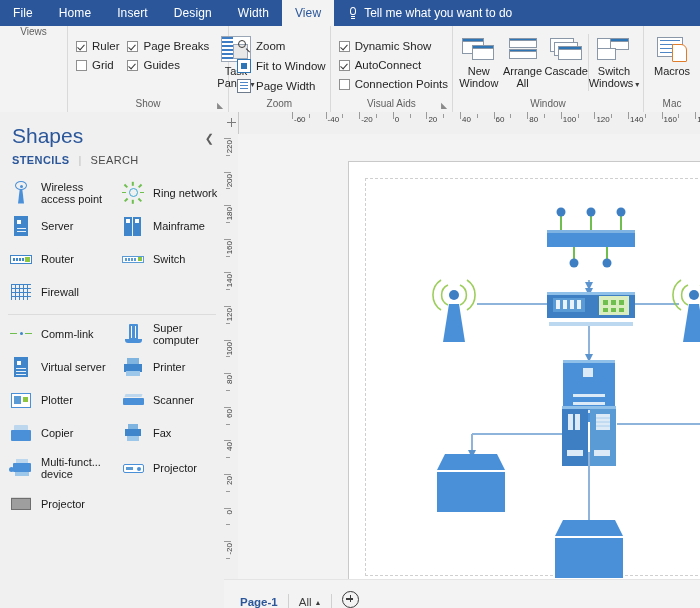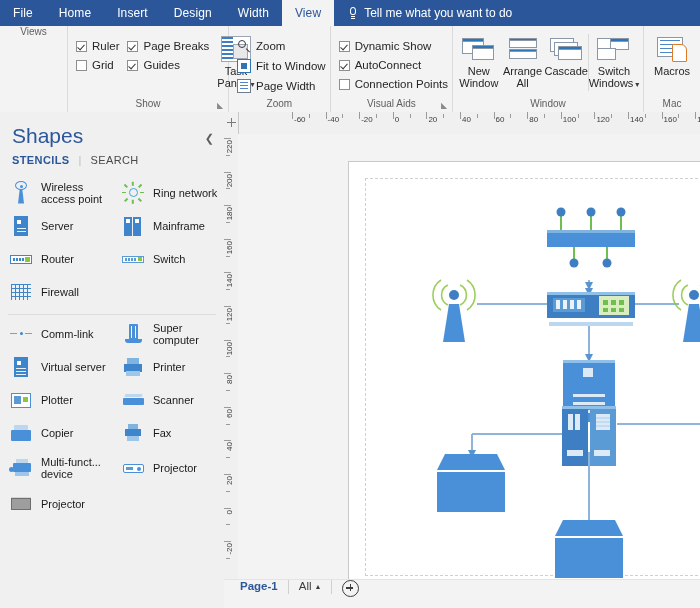--- a/index.html
+++ b/index.html
@@ -205,21 +205,21 @@
   .pagemargin{position:absolute;left:16px;top:16px;right:16px;bottom:16px;border:1px dashed #CFCFCF;}
 
   
   .hscroll{position:absolute;left:0;bottom:14px;right:0;height:14px;background:#F0F0F0;border-top:1px solid #DADADA;}
   .hsbtn{position:absolute;left:2px;top:1px;width:12px;height:12px;background:#F0F0F0;border:1px solid #9A9A9A;
          box-sizing:border-box;display:flex;align-items:center;justify-content:center;font-size:7px;color:#3C3C3C;}
   .hsthumb{position:absolute;left:16px;top:1px;width:170px;height:12px;background:#CDCDCD;}
   .hstrack{position:absolute;left:186px;top:1px;right:2px;height:12px;background:#fff;border:1px solid #D2D2D2;box-sizing:border-box;}
 
   .statusbar{position:absolute;left:0;bottom:0;right:0;height:28px;background:#F3F3F3;
-             display:flex;align-items:flex-start;gap:10px;padding-left:16px;border-top:1px solid #E4E4E4;}
+             display:flex;align-items:flex-end;gap:10px;padding-left:16px;border-top:1px solid #E4E4E4;}
   .pagetab{font-size:11.5px;color:#2B579A;font-weight:bold;cursor:pointer;}
   .sbsep{width:1px;height:14px;background:#D0D0D0;}
   .allsel{font-size:11.5px;color:#3C3C3C;display:flex;align-items:center;gap:3px;cursor:pointer;}
   .plusbtn{width:15px;height:15px;border:1.2px solid #3C3C3C;border-radius:50%;position:relative;cursor:pointer;}
   .plusbtn:before{content:"";position:absolute;left:3px;top:6.4px;width:7px;height:1.2px;background:#3C3C3C;}
   .plusbtn:after{content:"";position:absolute;left:6.4px;top:3px;width:1.2px;height:7px;background:#3C3C3C;}
 </style>
 </head>
 <body>
 

